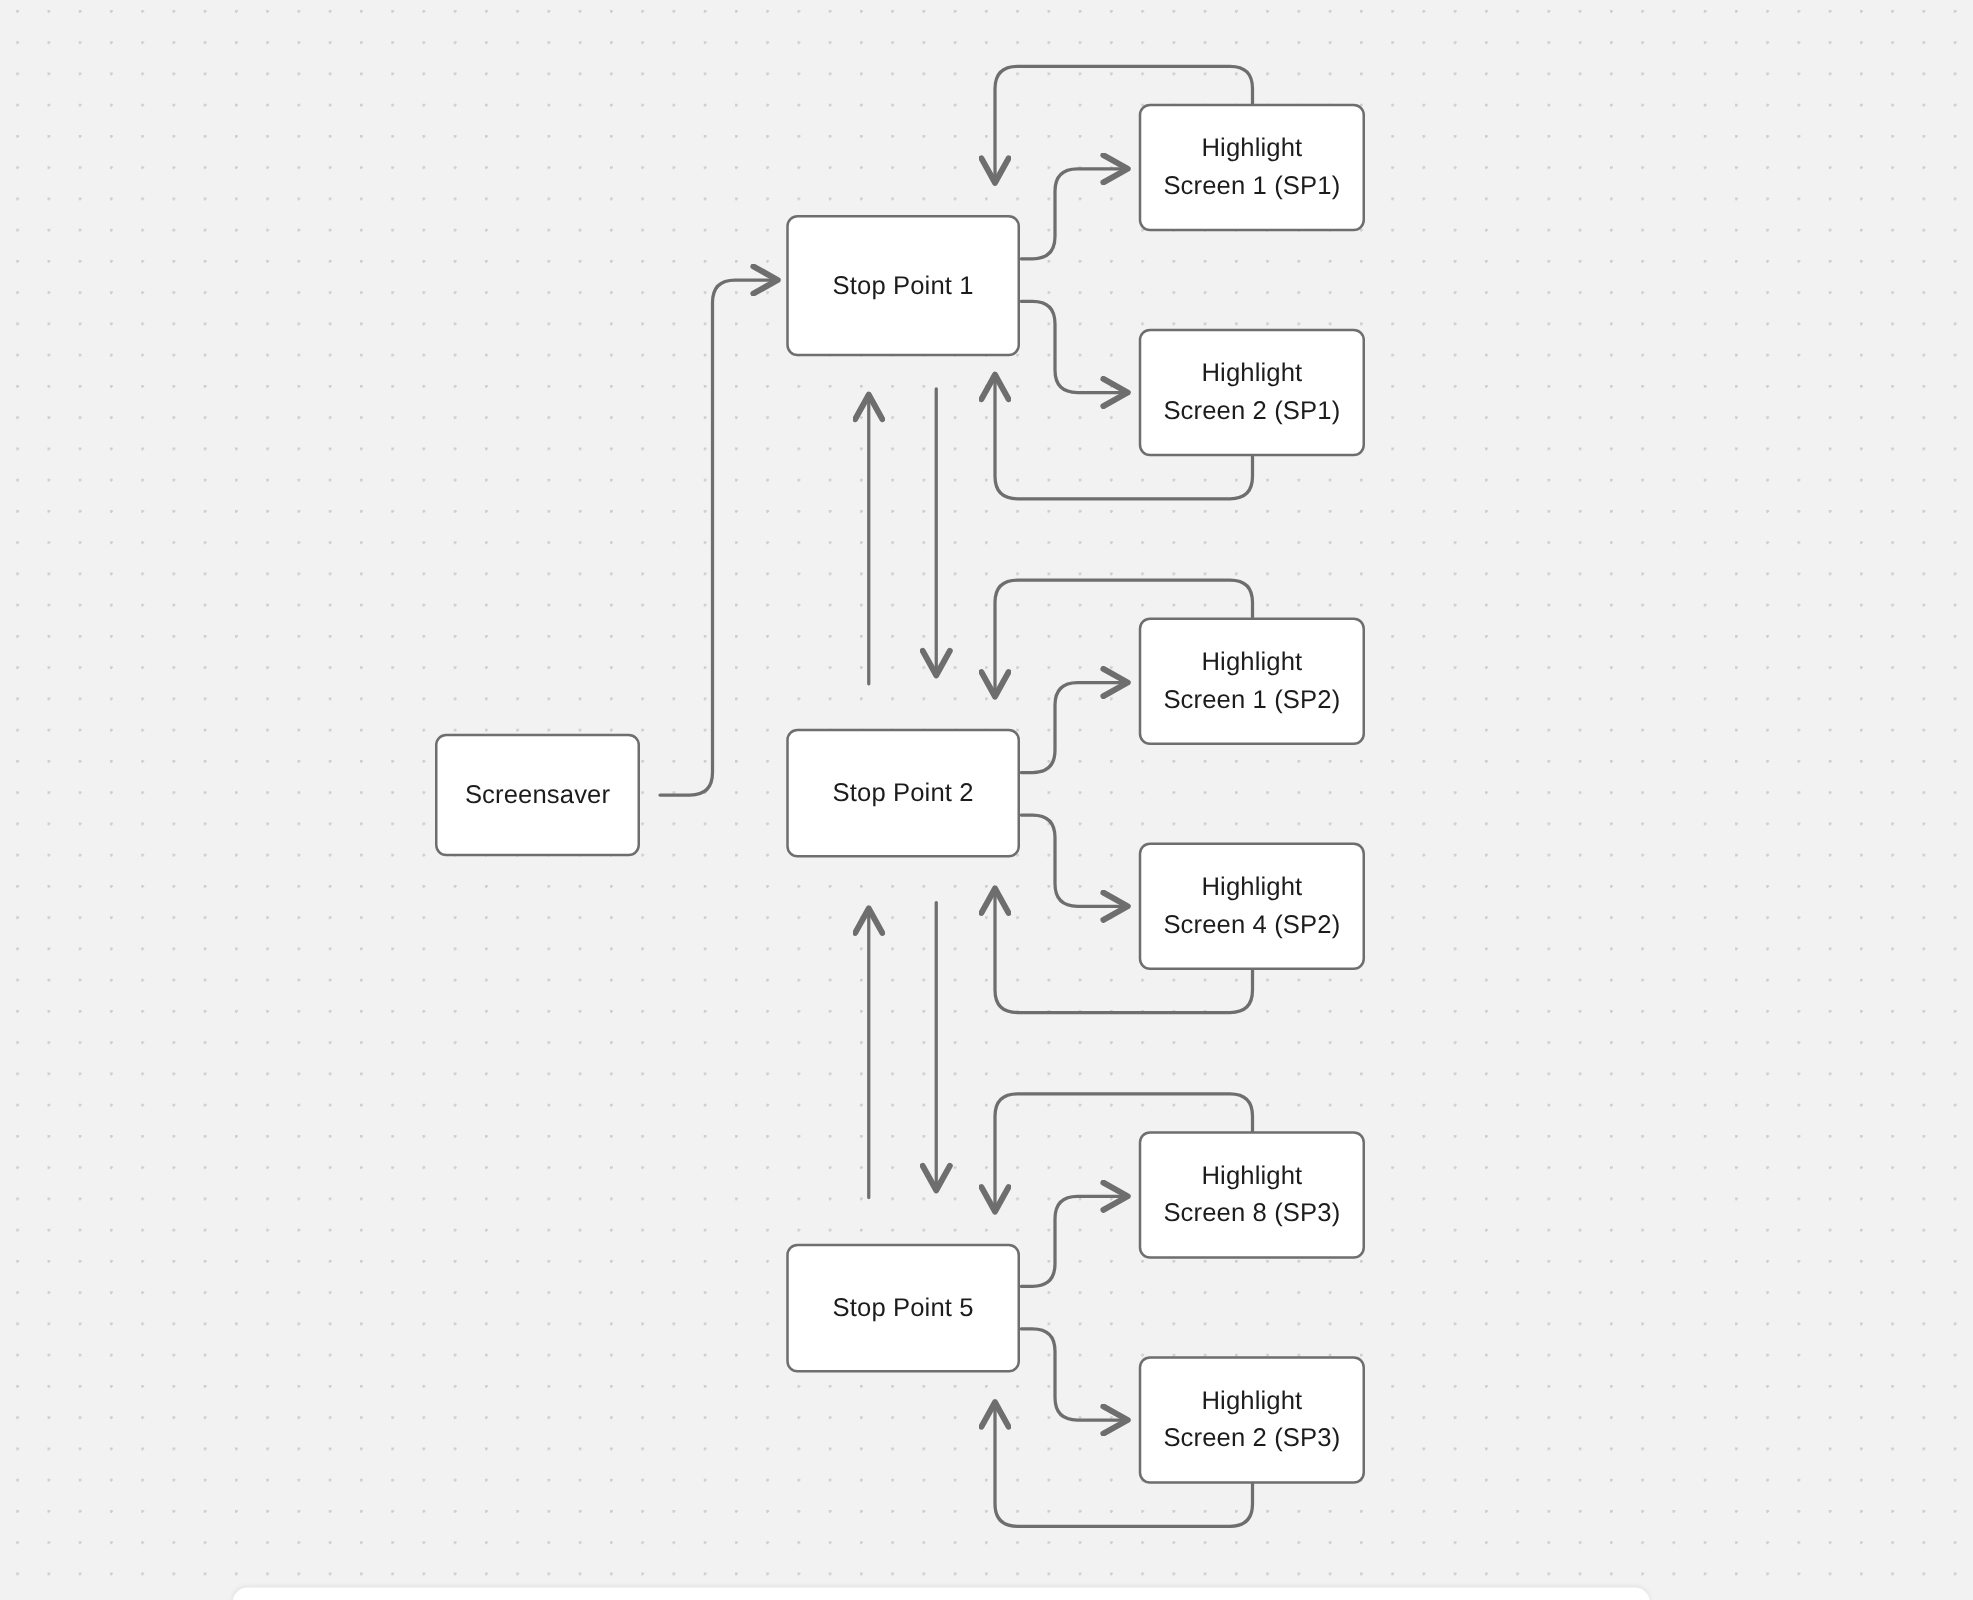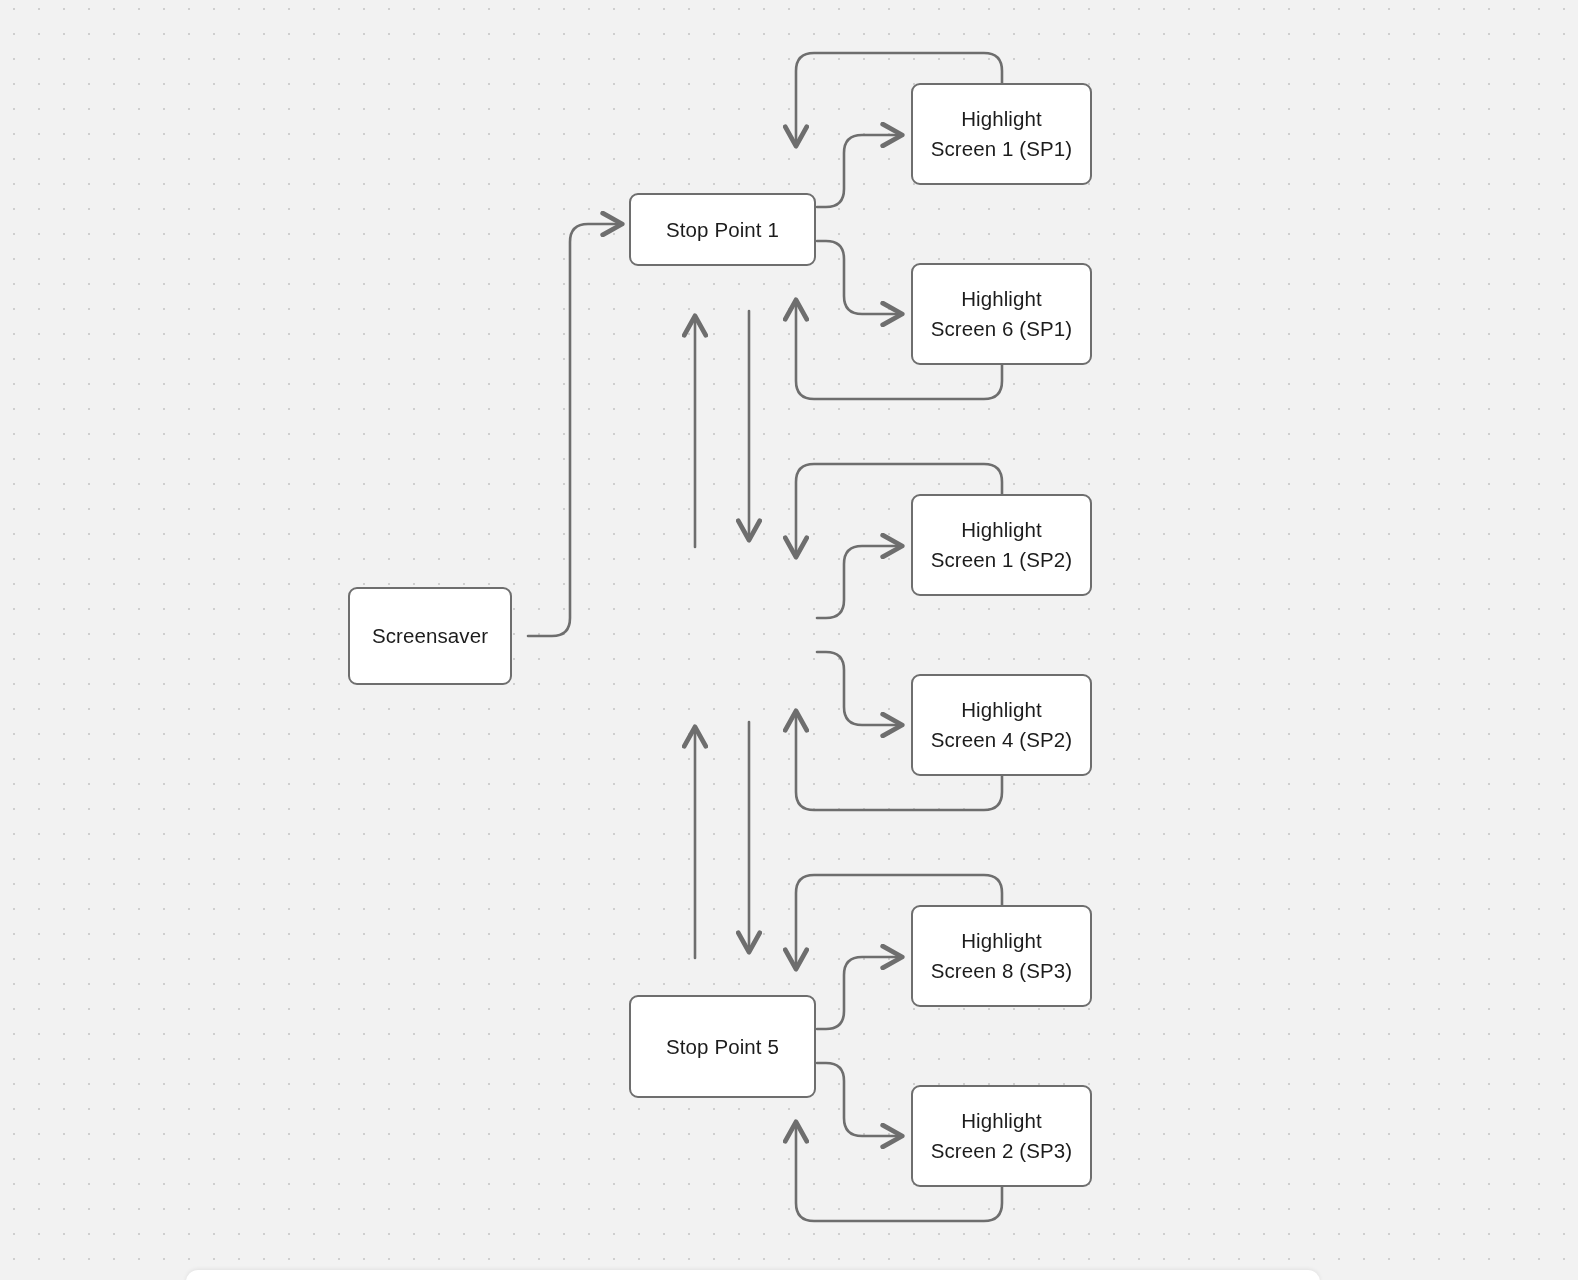--- a/index.html
+++ b/index.html
@@ -95,33 +95,36 @@
       <path d="M 817 1029 L 826 1029 Q 844 1029 844 1011 L 844 975 Q 844 957 862 957 L 902 957" marker-end="url(#arrow)"></path>
       <path d="M 817 1063 L 826 1063 Q 844 1063 844 1081 L 844 1118 Q 844 1136 862 1136 L 902 1136" marker-end="url(#arrow)"></path>
       <path d="M 1002 905 L 1002 893 Q 1002 875 984 875 L 814 875 Q 796 875 796 893 L 796 969" marker-end="url(#arrow)"></path>
       <path d="M 1002 1187 L 1002 1203 Q 1002 1221 984 1221 L 814 1221 Q 796 1221 796 1203 L 796 1122" marker-end="url(#arrow)"></path>
     </g>
   </svg>
 
   <div class="node" style="left: 348px; top: 587px; width: 164px; height: 98px;">
     <span class="line">Screensaver</span>
   </div>
-  <div class="node" style="left: 629px; top: 172px; width: 187px; height: 73px; margin-top: 21px;">
+  <div class="node" style="left: 629px; top: 172px; width: 187px; height: 113px;">
     <span class="line">Stop Point 1</span>
+  </div>
+  <div class="node" style="left: 629px; top: 583px; width: 187px; height: 103px;">
+    <span class="line">Stop Point 2</span>
   </div>
   <div class="node" style="left: 629px; top: 995px; width: 187px; height: 103px;">
     <span class="line">Stop Point 5</span>
   </div>
   <div class="node" style="left: 911px; top: 83px; width: 181px; height: 102px;">
     <span class="line">Highlight</span>
     <span class="line">Screen 1 (SP1)</span>
   </div>
   <div class="node" style="left: 911px; top: 263px; width: 181px; height: 102px;">
     <span class="line">Highlight</span>
-    <span class="line">Screen 6 (SP1)</span>
+    <span class="line">Screen 2 (SP1)</span>
   </div>
   <div class="node" style="left: 911px; top: 494px; width: 181px; height: 102px;">
     <span class="line">Highlight</span>
     <span class="line">Screen 1 (SP2)</span>
   </div>
   <div class="node" style="left: 911px; top: 674px; width: 181px; height: 102px;">
     <span class="line">Highlight</span>
     <span class="line">Screen 4 (SP2)</span>
   </div>
   <div class="node" style="left: 911px; top: 905px; width: 181px; height: 102px;">

